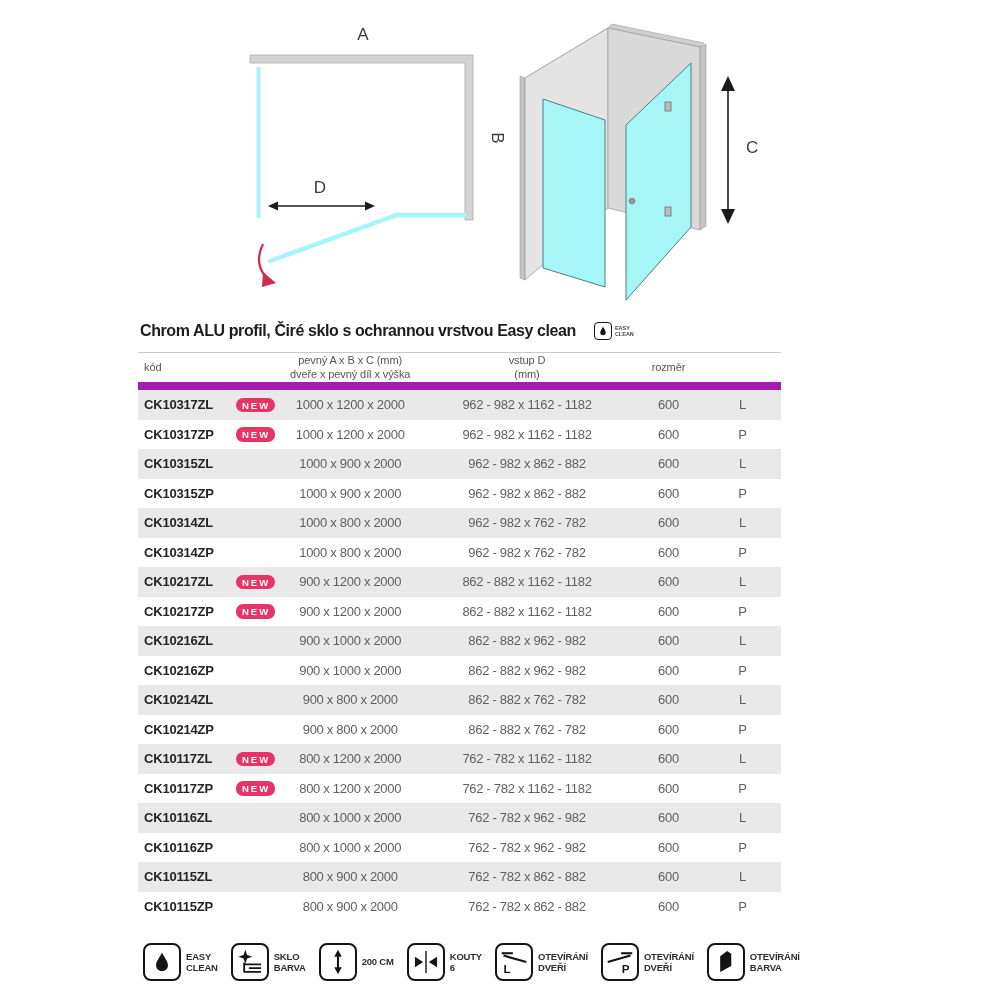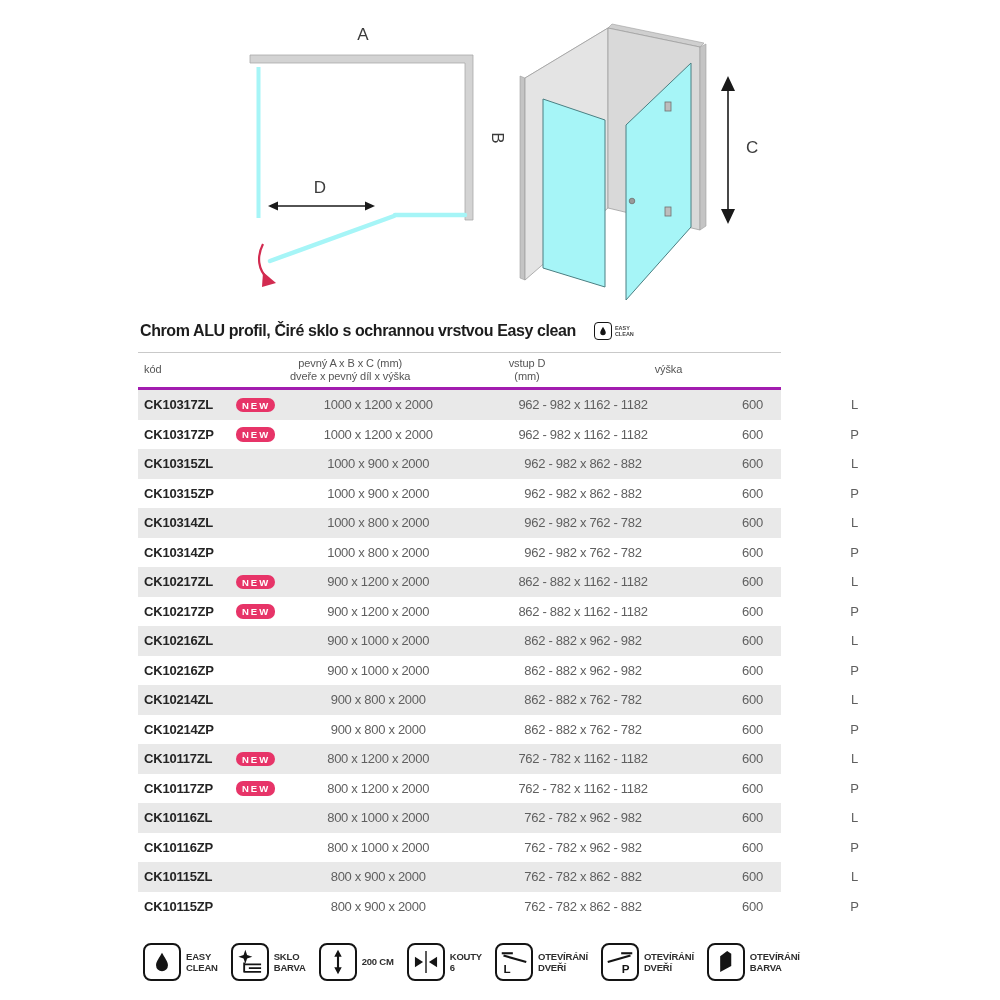--- a/index.html
+++ b/index.html
@@ -16,26 +16,26 @@
   .title-row { left:140px; top:322px; display:flex; align-items:center; gap:18px; }
   .page-title { font-size:16px; font-weight:bold; color:#1d1d1d; letter-spacing:-0.4px; white-space:nowrap; }
   .mini-badge { display:flex; align-items:center; gap:3px; }
   .mini-icon { width:18px; height:18px; border:1.6px solid #141414; border-radius:4px;
     display:flex; align-items:center; justify-content:center; background:#fff; }
   .mini-text { font-size:5.5px; line-height:1.15; color:#444; font-weight:bold; letter-spacing:0; }
 
   
   .spec-table { left:138px; top:352px; width:643px; }
   .thead { display:grid; grid-template-columns:22% 22% 33% 11% 12%;
-    border-top:1px solid #c9c9c9; border-bottom:3px solid #a21caf;
+    border-top:1px solid #c9c9c9; border-bottom:8px solid #a21caf;
     height:38px; align-items:center; }
   .th { font-size:11px; color:#555; text-align:center; line-height:1.2; letter-spacing:-0.1px; }
   .th.left { text-align:left; padding-left:6px; }
   .trow { display:grid; grid-template-columns:22% 22% 33% 11% 12%;
-    height:29.5px; align-items:center; font-size:13px; color:#5f5f5f; letter-spacing:-0.3px;gap:28px; }
+    height:29.5px; align-items:center; font-size:13px; color:#5f5f5f; letter-spacing:-0.3px; }
   .trow:nth-child(odd) { background:#e9e9e9; }
   .cell { text-align:center; }
   .cell-code { display:flex; align-items:center; padding-left:6px; }
   .code-text { font-weight:bold; color:#242424; font-size:13px; width:92px; letter-spacing:-0.2px; }
   .new-badge { background:#e73468; color:#fff; font-weight:bold; font-size:9.5px;
     letter-spacing:2px; padding:3px 5px 2px 6px; line-height:1; border-radius:7px; }
 
   
   .legend { left:143px; top:943px; display:flex; gap:13px; align-items:flex-start; }
   .legend-item { display:flex; align-items:center; }
@@ -107,21 +107,21 @@
   <div class="thead">
     <div class="th left">kód</div>
     <div class="th">
       <div>pevný A x B x C (mm)</div>
       <div>dveře x pevný díl x výška</div>
     </div>
     <div class="th">
       <div>vstup D</div>
       <div>(mm)</div>
     </div>
-    <div class="th">výška</div>
+    <div class="th">rozměr</div>
   </div>
   <div>
   <div class="trow">
     <div class="cell-code">
       <span class="code-text">CK10317ZL</span>
       <span class="new-badge">NEW</span>
     </div>
     <div class="cell">1000 x 1200 x 2000</div>
     <div class="cell">962 - 982 x 1162 - 1182</div>
     <div class="cell">600</div>

